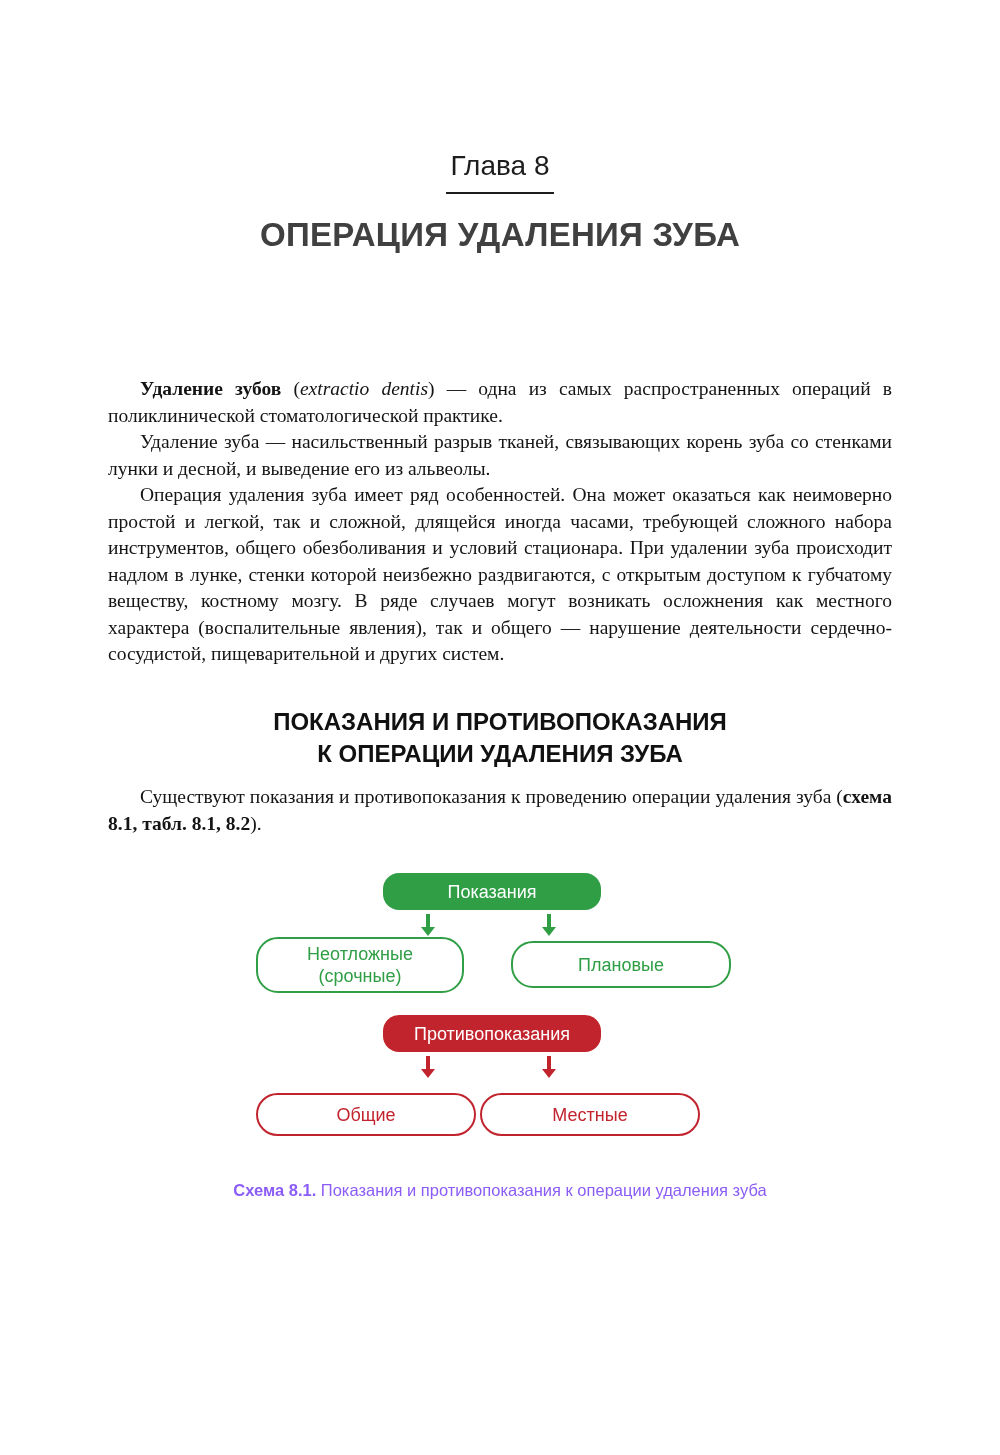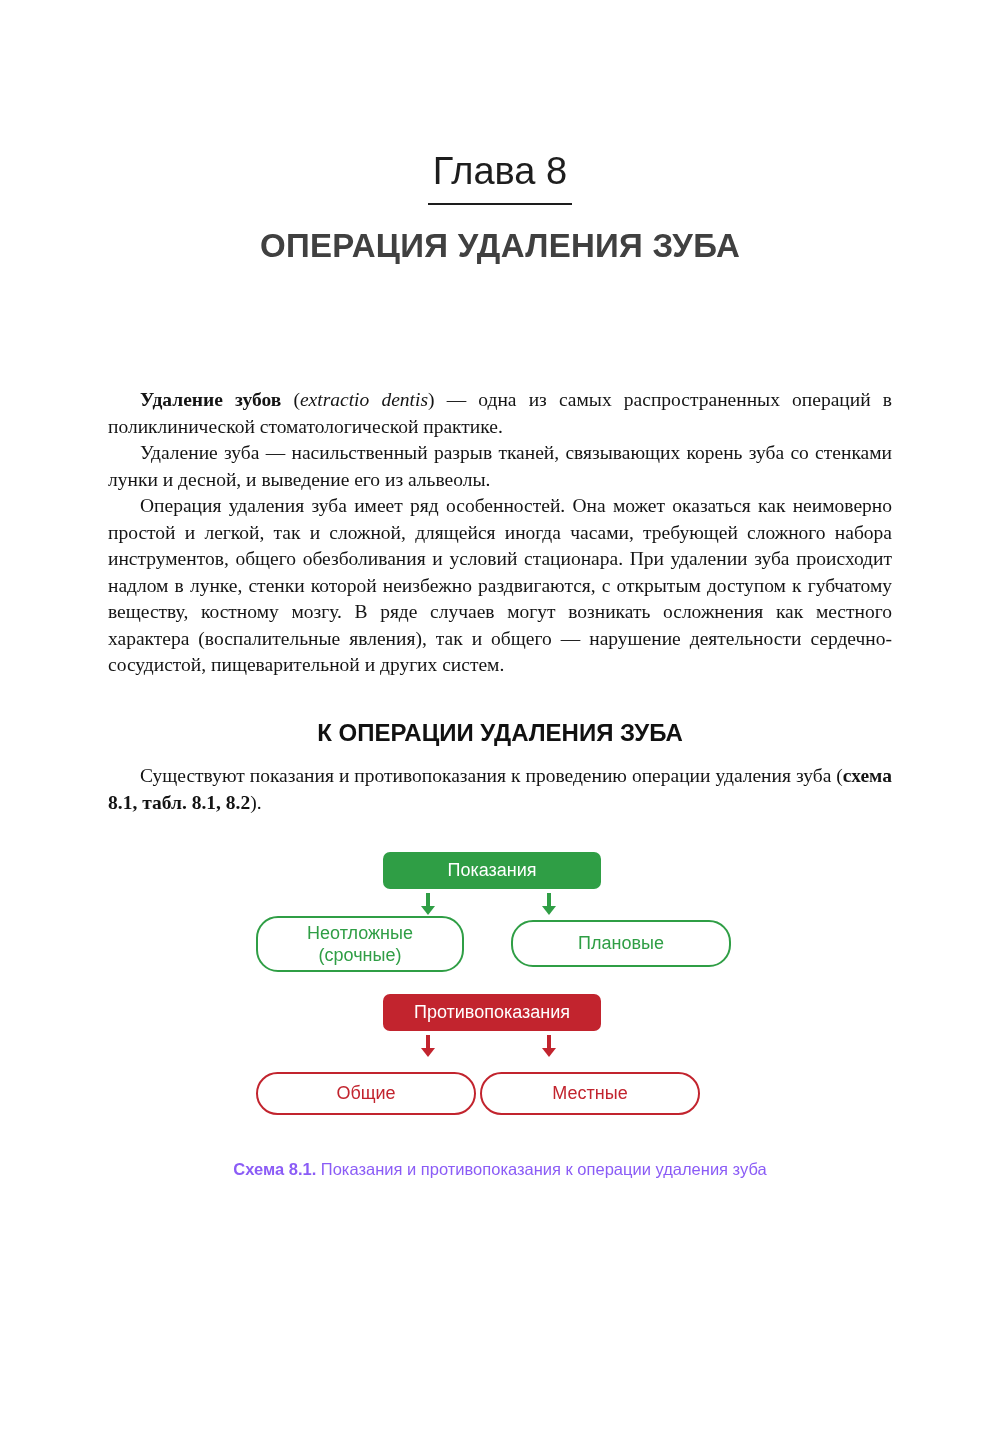--- a/index.html
+++ b/index.html
@@ -12,21 +12,21 @@
     color: #1a1a1a;
     overflow: hidden;
   }
   .content { padding: 0 108px; }
 
   
   .chapter-block { text-align: center; padding-top: 150px; }
   .chapter-label {
     display: inline-block;
     font-family: "Liberation Sans", sans-serif;
-    font-size: 38px;
+    font-size: 28px;
     font-weight: 400;
     color: #1d1d1d;
     padding: 0 5px 10px 5px;
     border-bottom: 2.5px solid #1d1d1d;
   }
   .page-title {
     font-family: "Liberation Sans", sans-serif;
     font-size: 33px;
     font-weight: 700;
     letter-spacing: 0.3px;
@@ -69,21 +69,21 @@
     position: absolute;
     box-sizing: border-box;
     display: flex;
     flex-direction: column;
     align-items: center;
     justify-content: center;
     font-size: 18px;
     text-align: center;
     line-height: 1.25;
   }
-  .node.filled { color: #ffffff; border-radius: 7px; align-items: center; }
+  .node.filled { color: #ffffff; border-radius: 16px; align-items: center; }
   .node.filled.green-bg { background: var(--green); }
   .node.filled.red-bg   { background: var(--red); }
   .node.outline { background: #ffffff; border-radius: 22px; border: 2px solid; }
   .node.outline.green-t { color: var(--green); border-color: var(--green); }
   .node.outline.red-t   { color: var(--red);   border-color: var(--red); margin-top: 12px; }
 
   .arrow { position: absolute; width: 14px; }
   .arrow .stem { width: 4px; height: 13px; margin: 0 auto; background: currentColor; }
   .arrow .head {
     width: 0; height: 0; margin: 0 auto;
@@ -114,20 +114,21 @@
       <div class="page-title">ОПЕРАЦИЯ УДАЛЕНИЯ ЗУБА</div>
     </div>
 
     <div class="body-text">
       <p><span class="b">Удаление зубов</span><span> (</span><span class="i">extractio dentis</span><span>) — одна из самых распространенных операций в поликлинической стоматологической практике.</span></p>
       <p>Удаление зуба — насильственный разрыв тканей, связывающих корень зуба со стенками лунки и десной, и выведение его из альвеолы.</p>
       <p>Операция удаления зуба имеет ряд особенностей. Она может оказаться как неимоверно простой и легкой, так и сложной, длящейся иногда часами, требующей сложного набора инструментов, общего обезболивания и условий стационара. При удалении зуба происходит надлом в лунке, стенки которой неизбежно раздвигаются, с открытым доступом к губчатому веществу, костному мозгу. В ряде случаев могут возникать осложнения как местного характера (воспалительные явления), так и общего — нарушение деятельности сердечно-сосудистой, пищеварительной и других систем.</p>
     </div>
 
     <div class="section-heading">
+      <div>ПОКАЗАНИЯ И ПРОТИВОПОКАЗАНИЯ</div>
       <div>К ОПЕРАЦИИ УДАЛЕНИЯ ЗУБА</div>
     </div>
 
     <div class="body-text intro">
       <p><span>Существуют показания и противопоказания к проведению операции удаления зуба (</span><span class="b">схема 8.1, табл. 8.1, 8.2</span><span>).</span></p>
     </div>
 
   </div>
 
   <div class="diagram">

